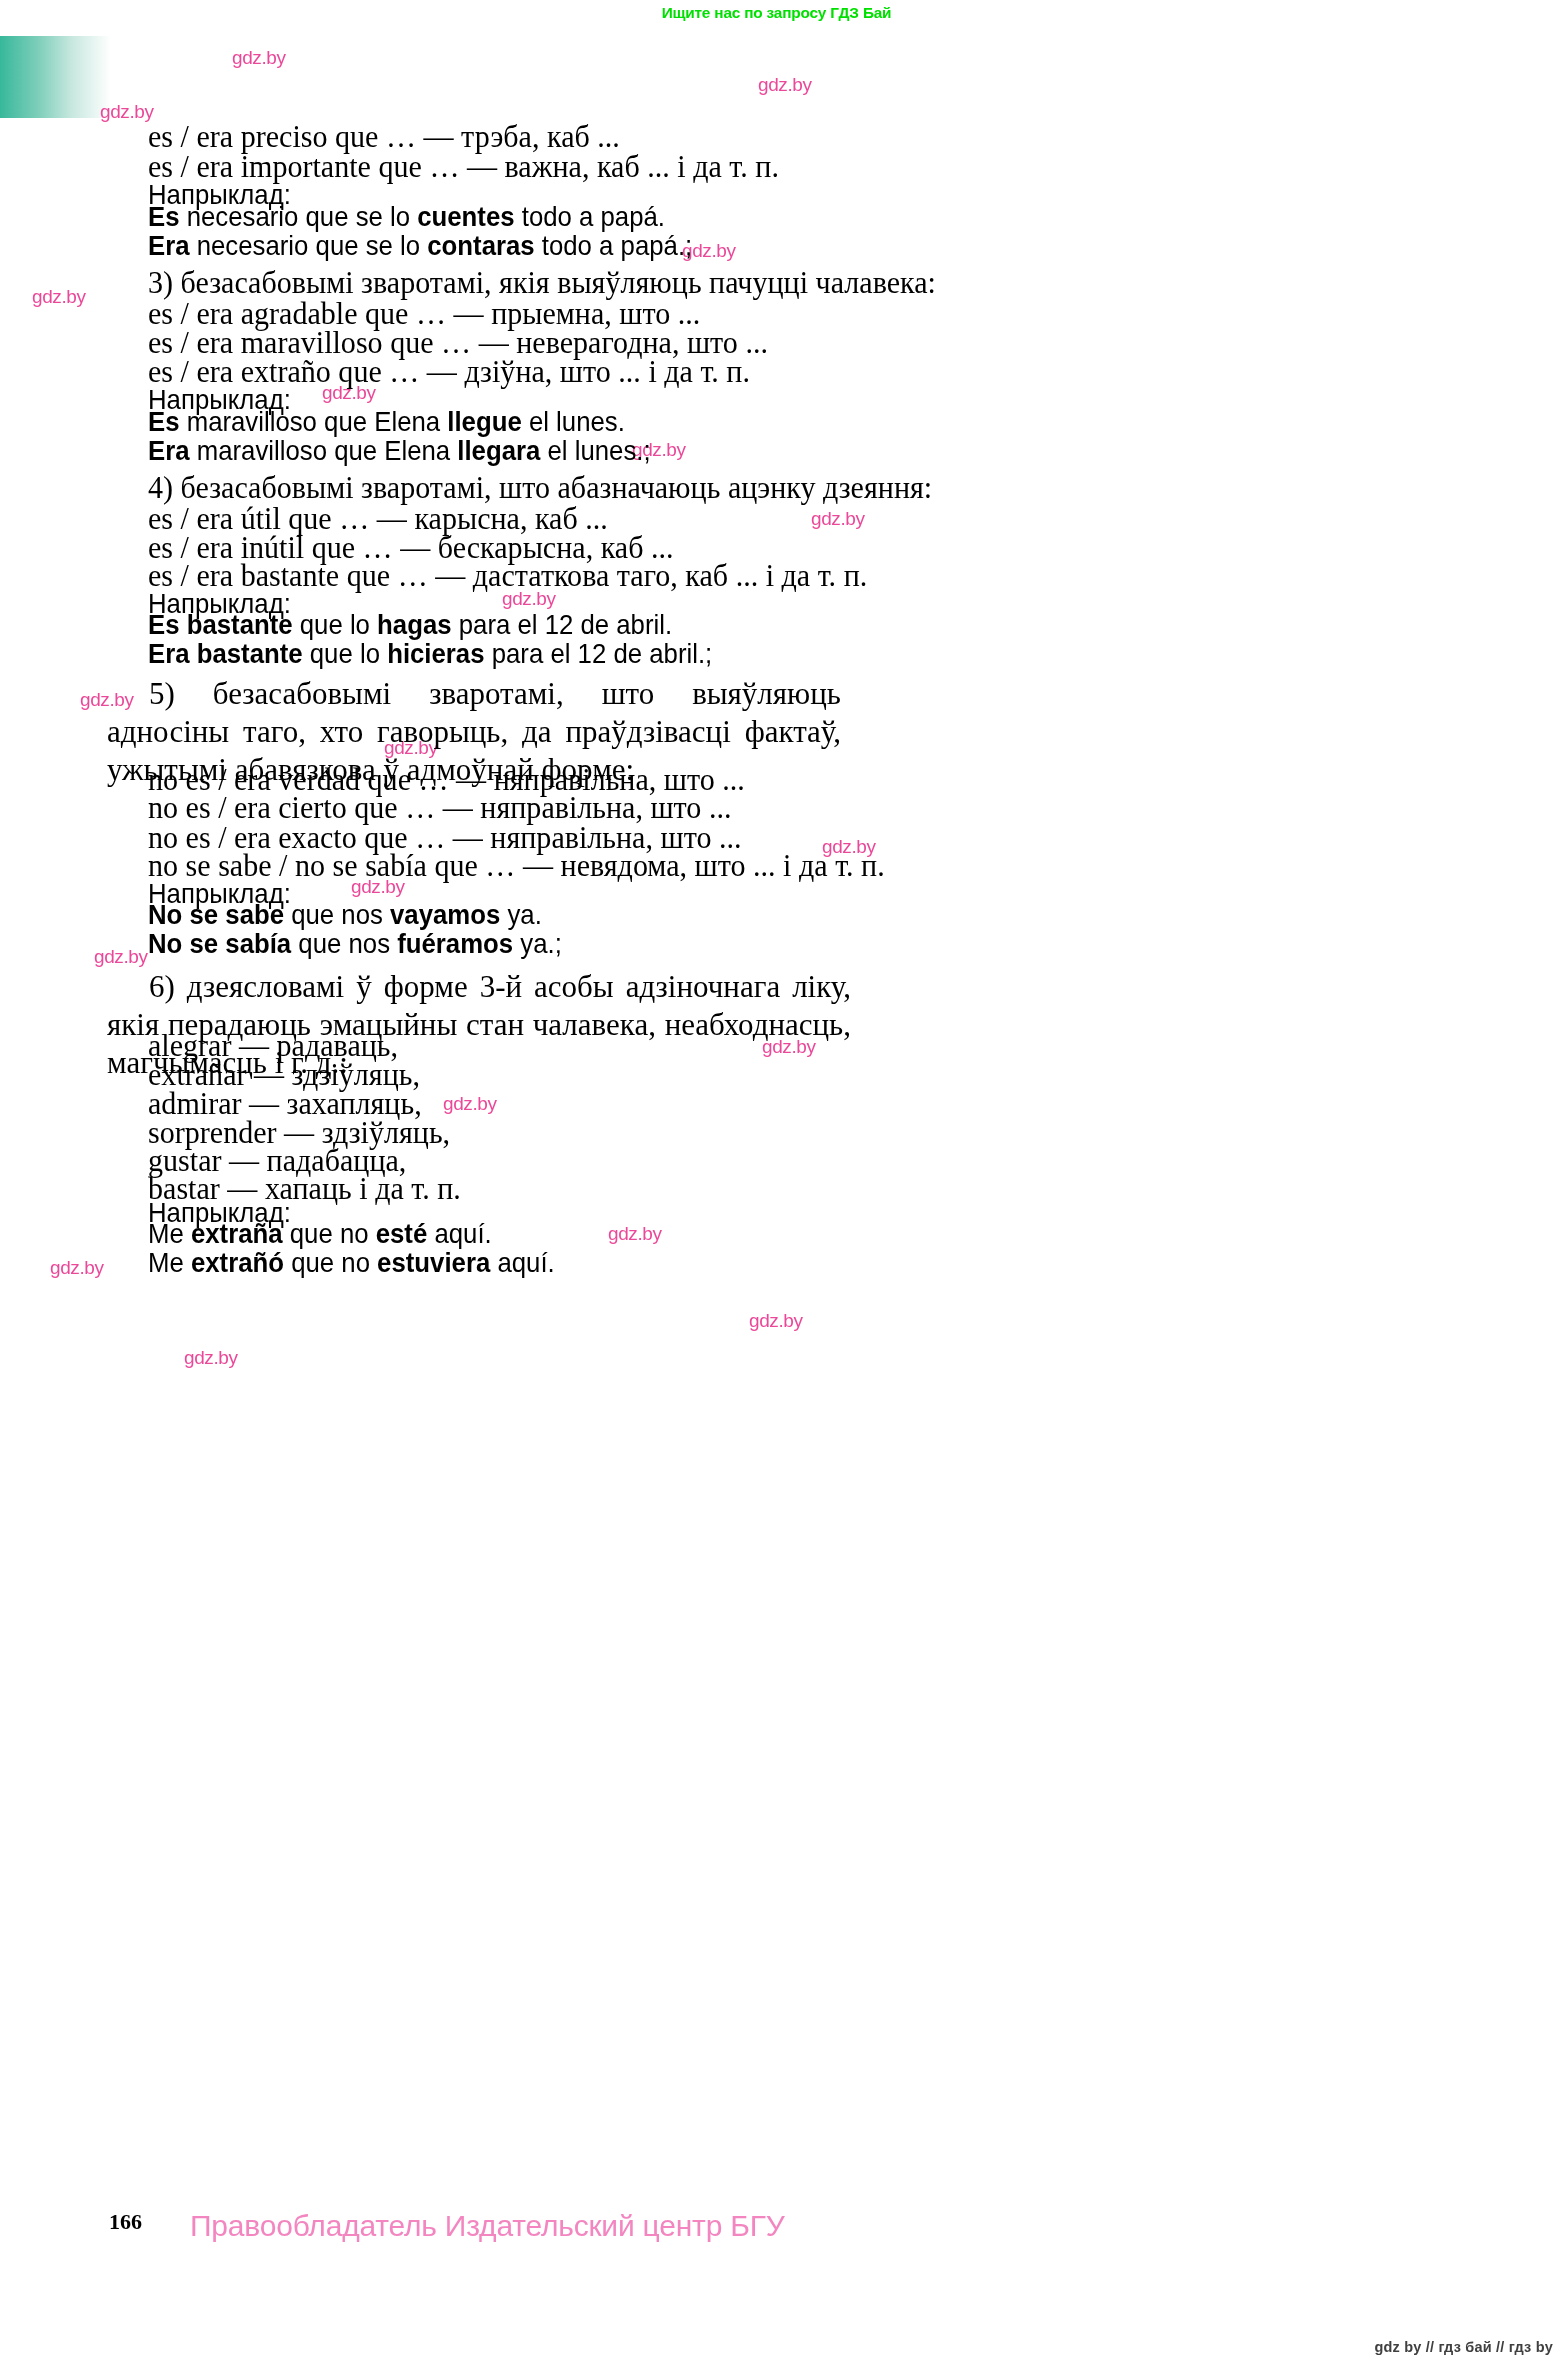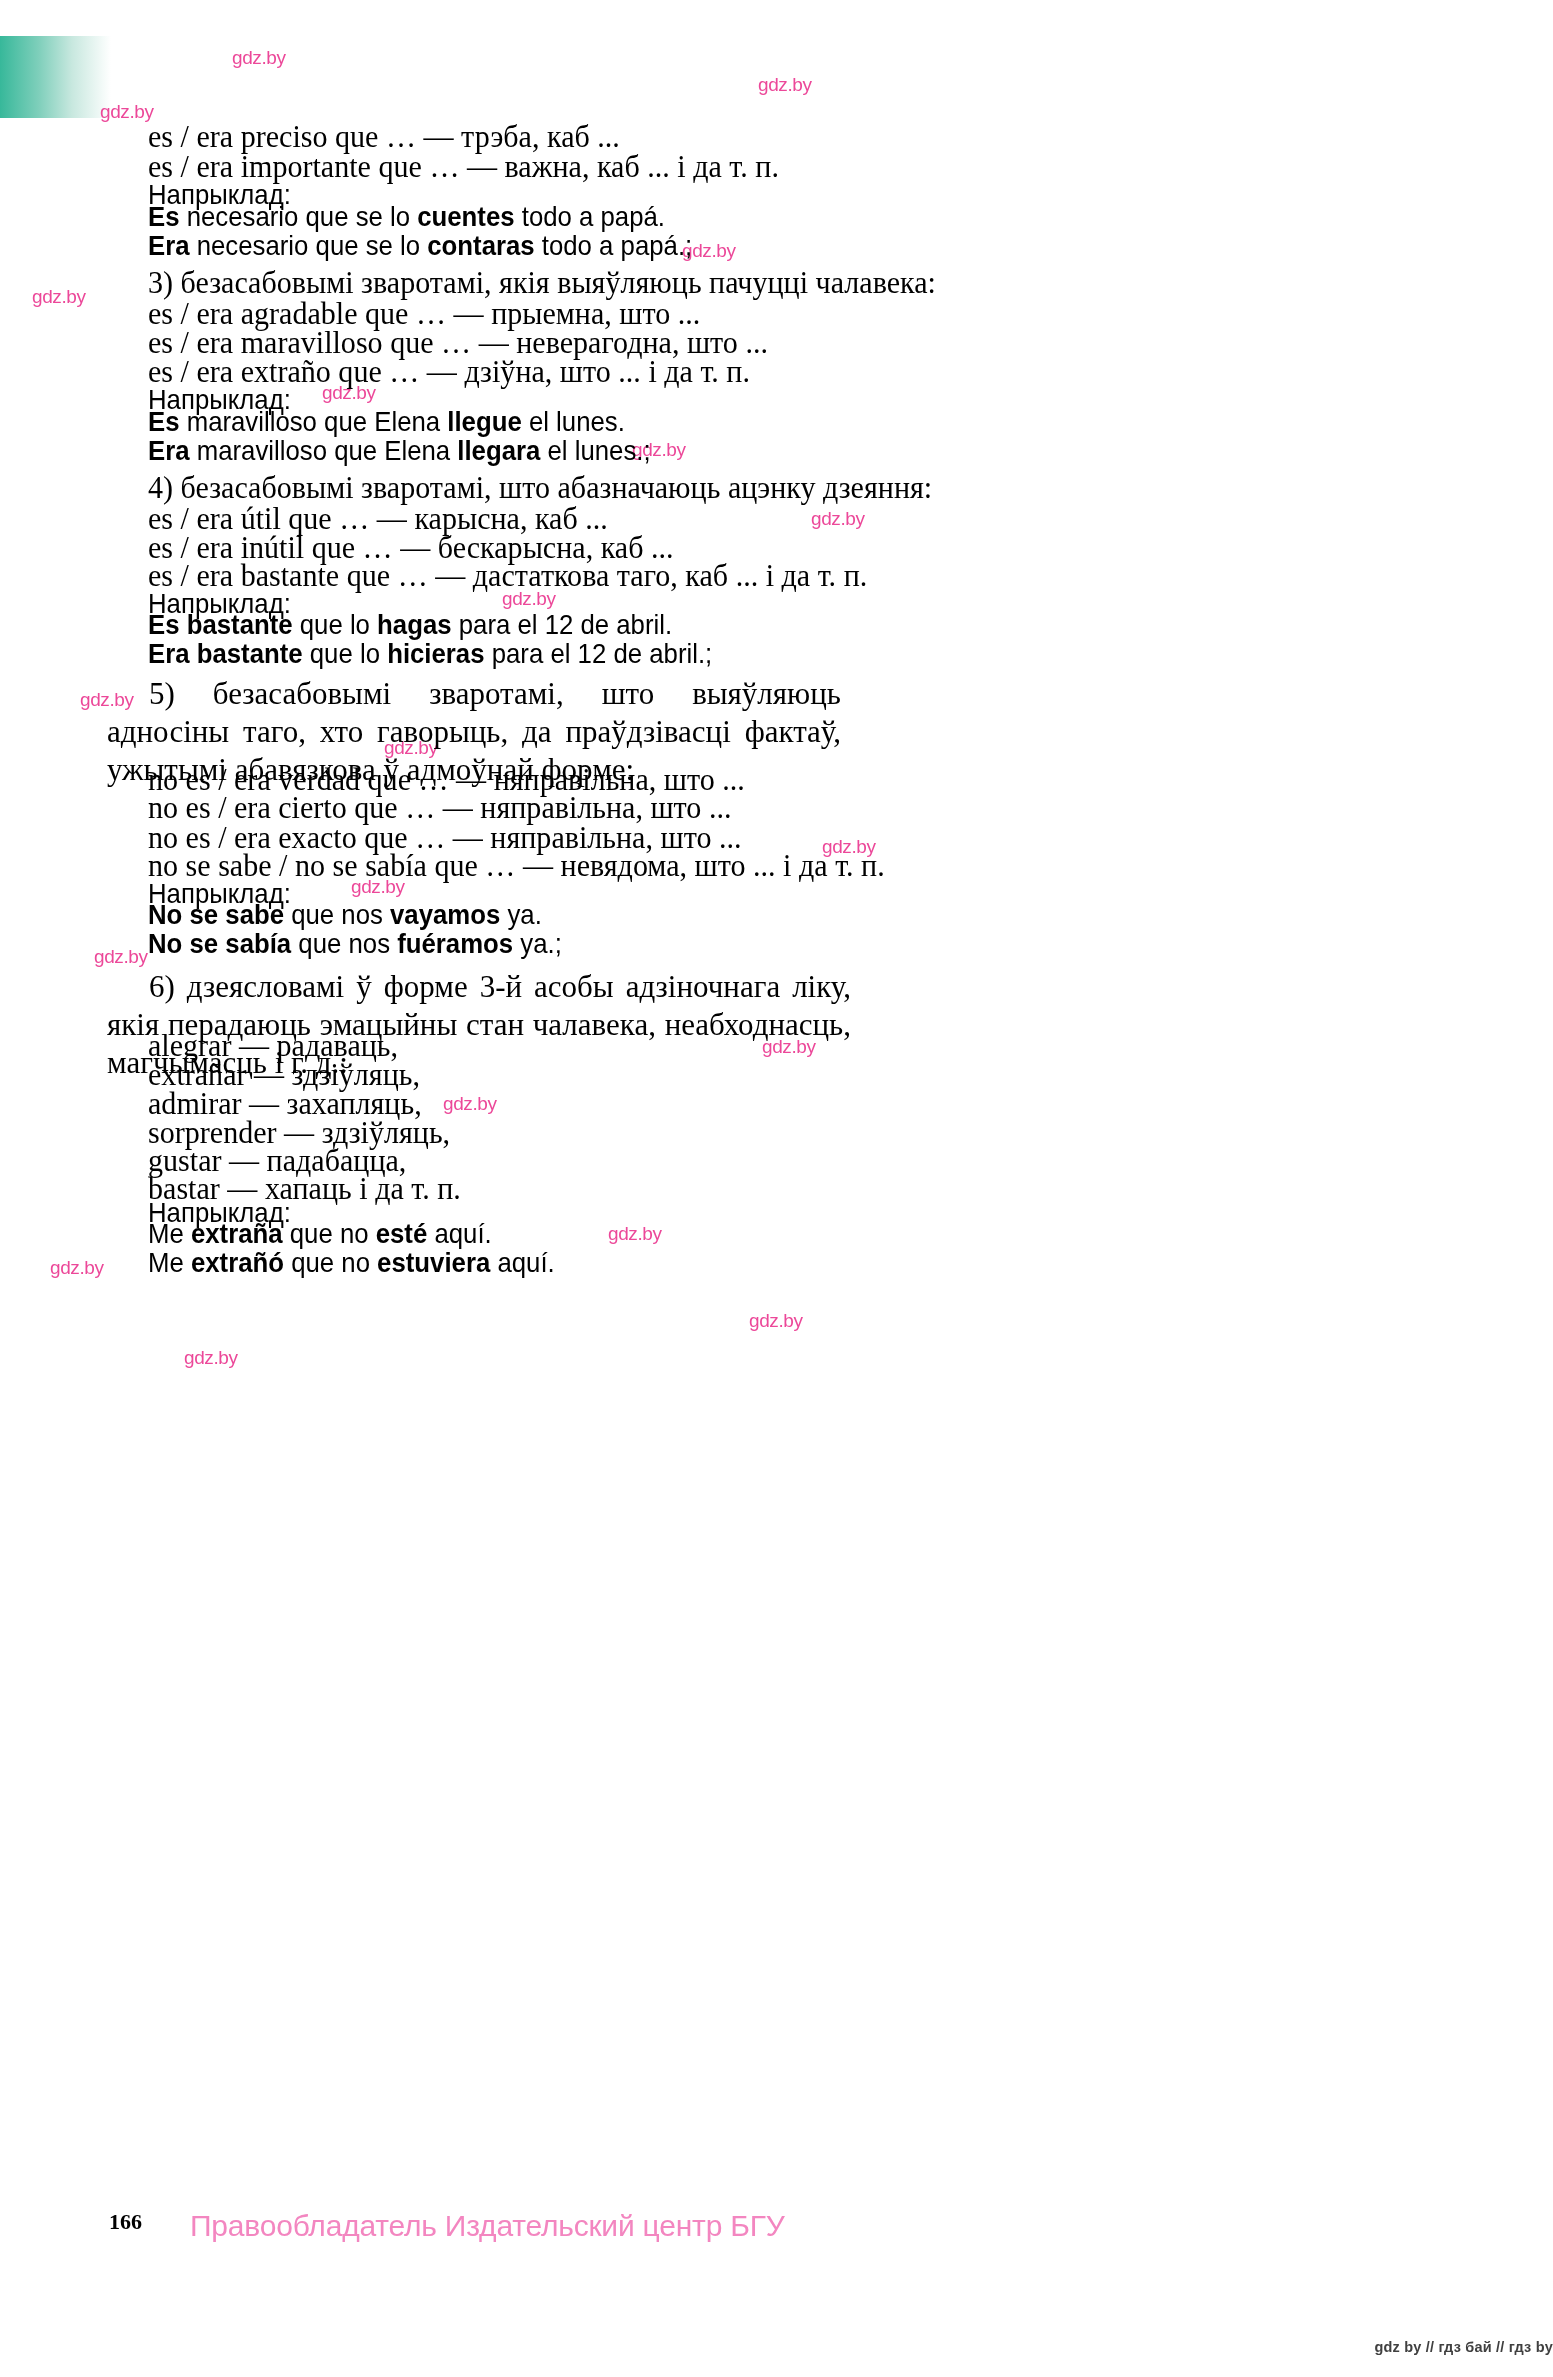--- a/index.html
+++ b/index.html
@@ -126,20 +126,21 @@
     font-size: 14.5px;
     color: #404040;
     letter-spacing: 0.2px;
   }
 </style>
 </head>
 <body>
 
 <div class="page">
 
+  <div class="top-banner">Ищите нас по запросу ГДЗ Бай</div>
 
   <div class="corner-gradient"></div>
 
   <div id="watermark-layer">
       <div class="wm" style="left: 232px; top: 47px;">gdz.by</div>
       <div class="wm" style="left: 758px; top: 74px;">gdz.by</div>
       <div class="wm" style="left: 100px; top: 101px;">gdz.by</div>
       <div class="wm" style="left: 682px; top: 240px;">gdz.by</div>
       <div class="wm" style="left: 32px; top: 286px;">gdz.by</div>
       <div class="wm" style="left: 322px; top: 382px;">gdz.by</div>

